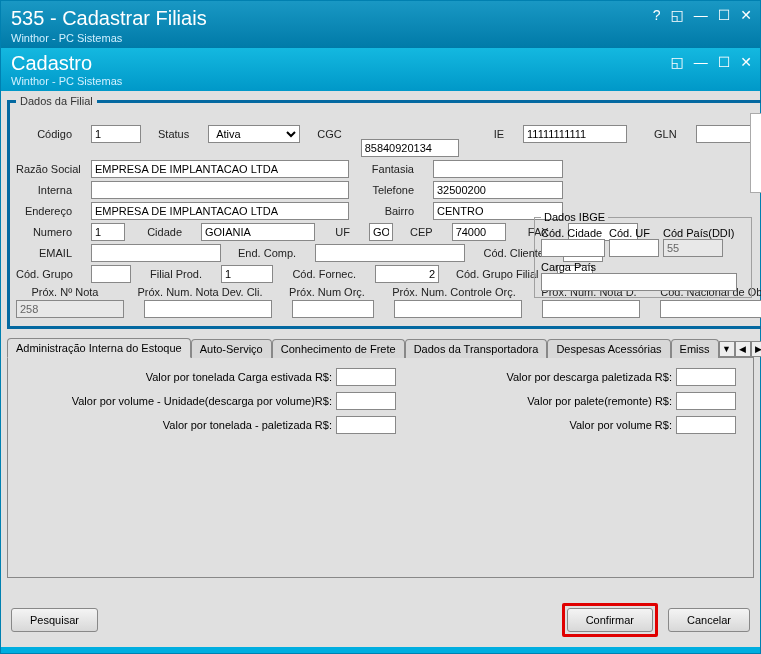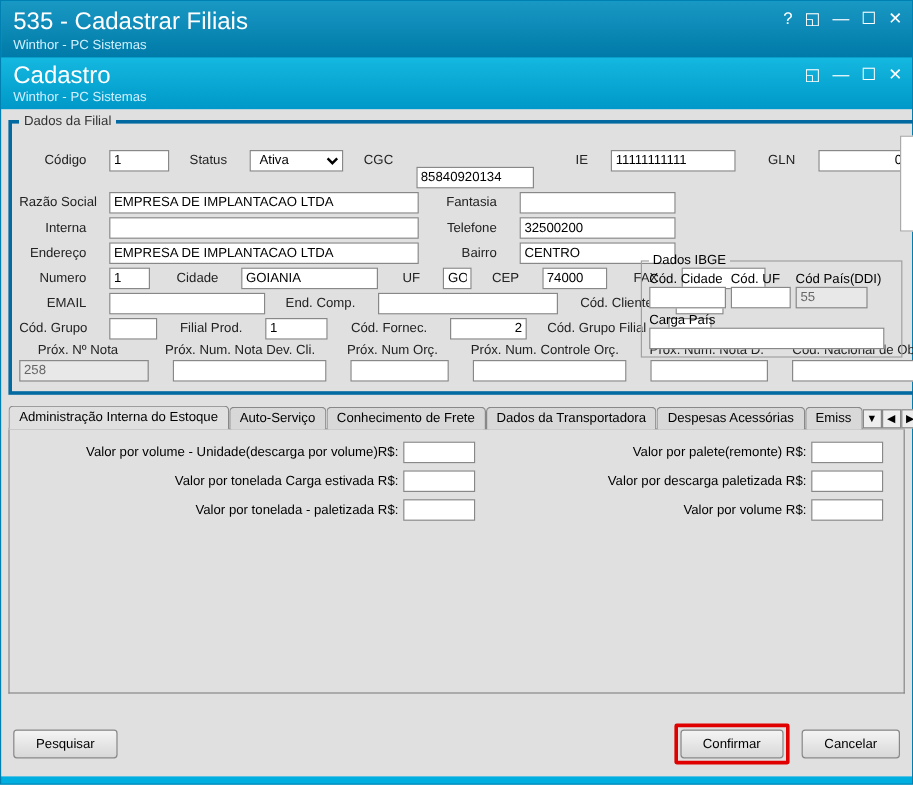--- a/index.html
+++ b/index.html
@@ -276,21 +276,21 @@
           <path d="M20 80 A40 40 0 0 1 80 30" stroke="#1a4c8a" stroke-width="14" fill="none" stroke-linecap="round"></path>
           <path d="M30 82 A34 34 0 0 1 82 42" stroke="#f39a1e" stroke-width="14" fill="none" stroke-linecap="round"></path>
           <path d="M42 84 A26 26 0 0 1 84 56" stroke="#1a4c8a" stroke-width="10" fill="none" stroke-linecap="round"></path>
         </svg>
       </div>
 
       <div class="row">
         <label class="fld" style="width:58px">Código</label>
         <input type="text" style="width: 50px;" value="1">
         <label class="fld">Status</label>
-        <select style="width:78px"><option>Ativa</option></select>
+        <select style="width:92px"><option>Ativa</option></select>
         <label class="fld">CGC</label>
         <input type="text" style="width: 98px; margin-top: 28px;" value="85840920134">
         <label class="fld" style="margin-left:18px">IE</label>
         <input type="text" style="width: 104px;" value="11111111111">
         <label class="fld" style="margin-left:10px">GLN</label>
         <input type="text" style="width: 74px; text-align: right;" value="0">
       </div>
 
       <div class="row">
         <label class="fld" style="width:58px">Razão Social</label>
@@ -399,35 +399,35 @@
         <div class="tab">Emiss</div>
         <div class="tab-scroll">
           <button>▼</button>
           <button>◀</button>
           <button>▶</button>
         </div>
       </div>
       <div class="tab-body">
         <div class="tab-pair">
           <div class="left">
-            <label>Valor por volume - Unidade(descarga por volume)R$:</label>
+            <label>Valor por tonelada Carga estivada R$:</label>
             <input type="text" style="">
           </div>
           <div class="right">
-            <label>Valor por palete(remonte) R$:</label>
+            <label>Valor por descarga paletizada R$:</label>
             <input type="text" style="">
           </div>
         </div>
         <div class="tab-pair">
           <div class="left">
-            <label>Valor por tonelada Carga estivada R$:</label>
+            <label>Valor por volume - Unidade(descarga por volume)R$:</label>
             <input type="text" style="">
           </div>
           <div class="right">
-            <label>Valor por descarga paletizada R$:</label>
+            <label>Valor por palete(remonte) R$:</label>
             <input type="text" style="">
           </div>
         </div>
         <div class="tab-pair">
           <div class="left">
             <label>Valor por tonelada - paletizada R$:</label>
             <input type="text" style="">
           </div>
           <div class="right">
             <label>Valor por volume R$:</label>

